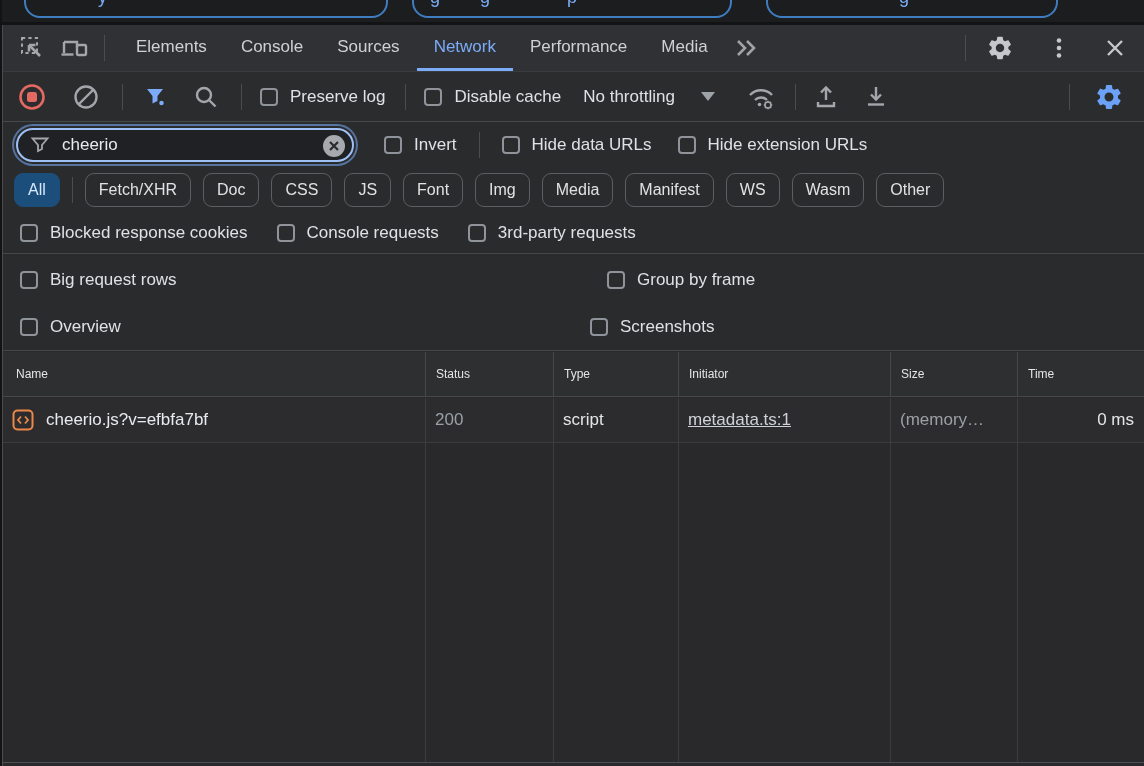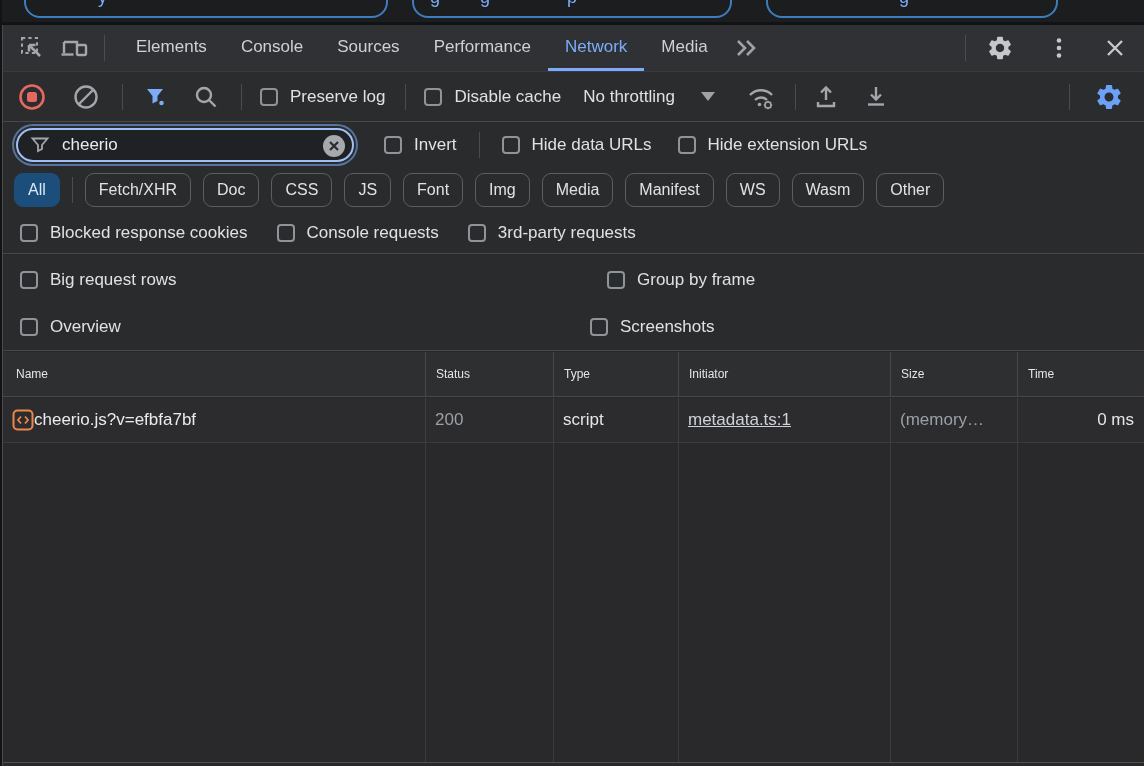--- a/index.html
+++ b/index.html
@@ -60,21 +60,21 @@
   .thead{position:absolute;top:352px;left:0;right:0;height:45px;background:#2e2f31;
          display:flex;align-items:stretch;border-bottom:1px solid #47484a;box-sizing:border-box;}
   .th{display:flex;align-items:center;font-size:12px;color:#e4e5e7;box-sizing:border-box;padding-left:10px;cursor:pointer;}
   .th:first-child{padding-left:16px;}
   .th + .th{border-left:1px solid #47484a;}
   .tbody{position:absolute;top:398px;left:0;right:0;bottom:4px;background:#29292b;}
   .colline{position:absolute;top:0;bottom:0;width:1px;background:#3b3c3e;}
   .nrow{position:absolute;top:0;left:0;right:0;height:44px;display:flex;align-items:stretch;
         border-bottom:1px solid #3a3b3d;background:rgba(255,255,255,0.015);cursor:pointer;z-index:2;}
   .td{display:flex;align-items:center;font-size:17px;box-sizing:border-box;padding-left:10px;overflow:hidden;white-space:nowrap;}
-  .td.name{padding-left:12px;color:#e8eaed;text-align:right;}
+  .td.name{padding-left:12px;gap:12px;color:#e8eaed;text-align:right;}
   .td.status{color:#9aa0a6;}
   .td.type{color:#e4e5e7;}
   .td.initiator{}
   .td.initiator a{color:#ced2d8;text-decoration:underline;cursor:pointer;}
   .td.size{color:#9aa0a6;}
   .td.time{justify-content:flex-end;padding-right:10px;color:#e4e5e7;}
   .bottomline{position:absolute;left:0;right:0;bottom:3px;height:1px;background:#4e4f52;}
   .left-edge{position:absolute;left:0;top:0;bottom:0;width:2px;background:#131314;z-index:5;}
   .left-edge2{position:absolute;left:2px;top:25px;bottom:0;width:1px;background:#4b4c4e;z-index:5;}
   svg{display:block;}
@@ -108,22 +108,22 @@
         <path d="M4 8 h13 v5" fill="none" stroke="#a3a7ab" stroke-width="2.4"></path>
         <path d="M4 8 v11" fill="none" stroke="#a3a7ab" stroke-width="2.4"></path>
         <path d="M1.5 20.5 h12" fill="none" stroke="#a3a7ab" stroke-width="2.4"></path>
         <rect x="17" y="11" width="9" height="10" rx="1.5" fill="none" stroke="#a3a7ab" stroke-width="2.4"></rect>
       </svg>
     </button>
     <div class="vdiv" style="margin-right:14px;"></div>
     <div class="tab">Elements</div>
     <div class="tab">Console</div>
     <div class="tab">Sources</div>
+    <div class="tab active">Network</div>
     <div class="tab">Performance</div>
-    <div class="tab active">Network</div>
     <div class="tab">Media</div>
     <button class="ibtn" style="margin-left:6px;">
       <svg width="30" height="26" viewBox="0 0 30 26">
         <path d="M7 6 L14 13 L7 20" fill="none" stroke="#9ea3a8" stroke-width="2.6"></path>
         <path d="M16 6 L23 13 L16 20" fill="none" stroke="#9ea3a8" stroke-width="2.6"></path>
       </svg>
     </button>
     <div class="tab-right">
       <div class="vdiv"></div>
       <button class="ibtn" style="margin-left:20px;">

